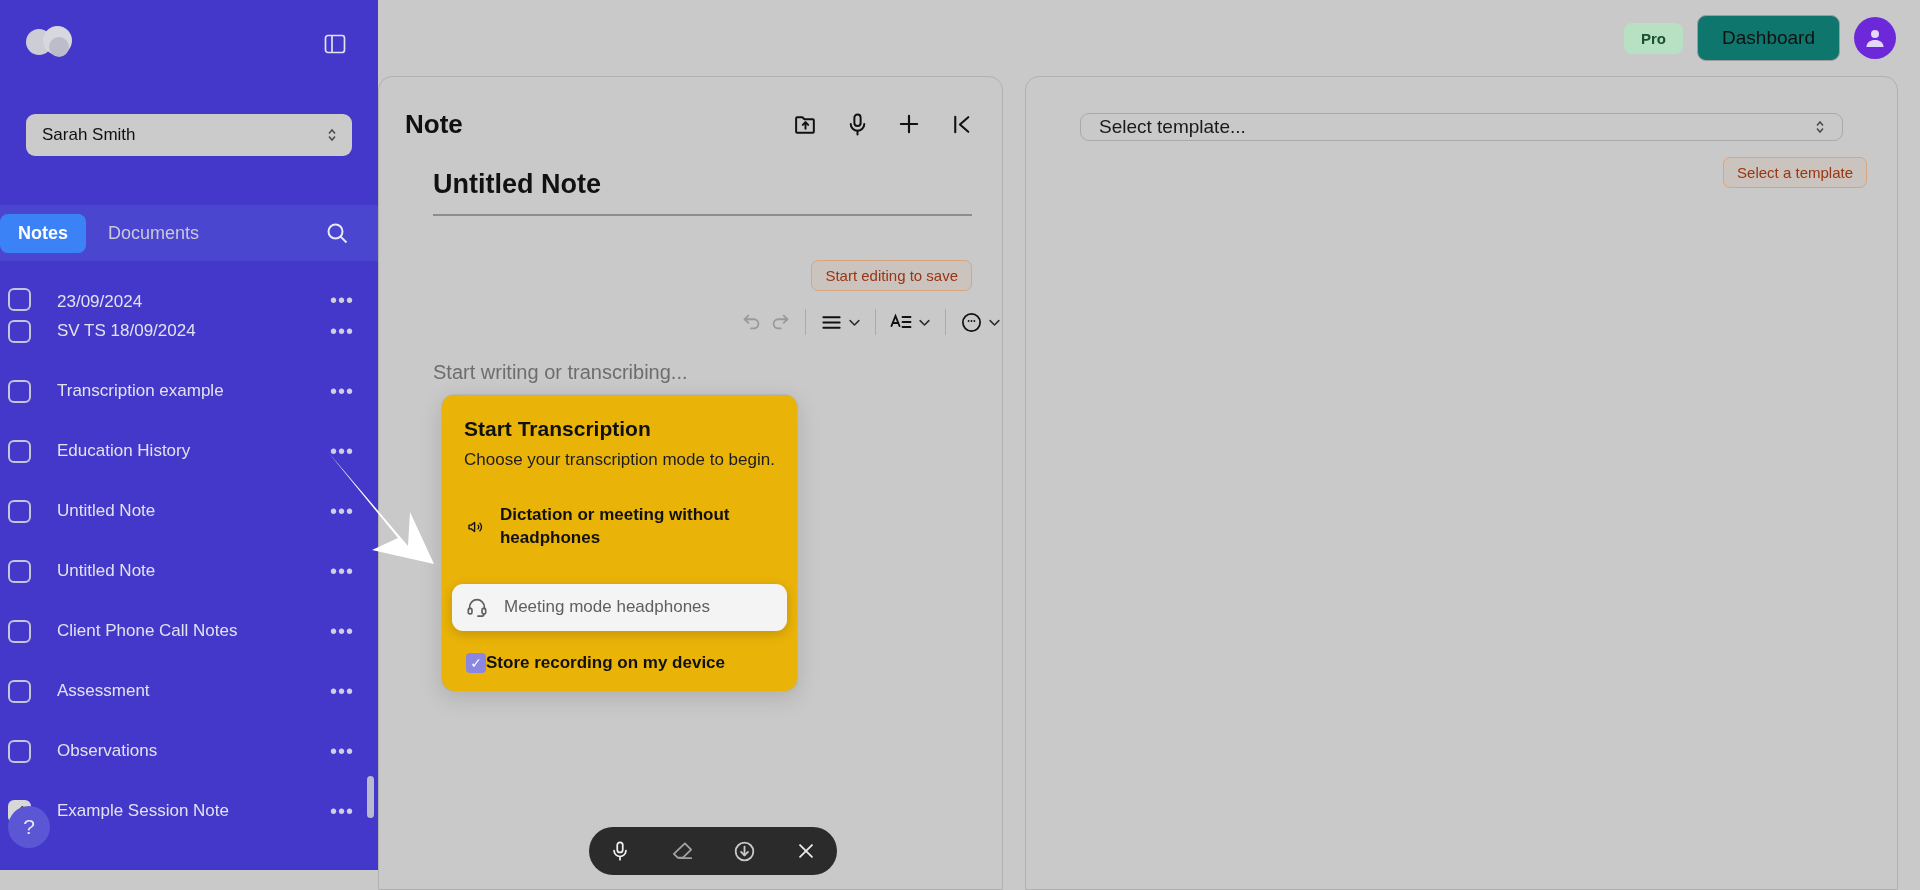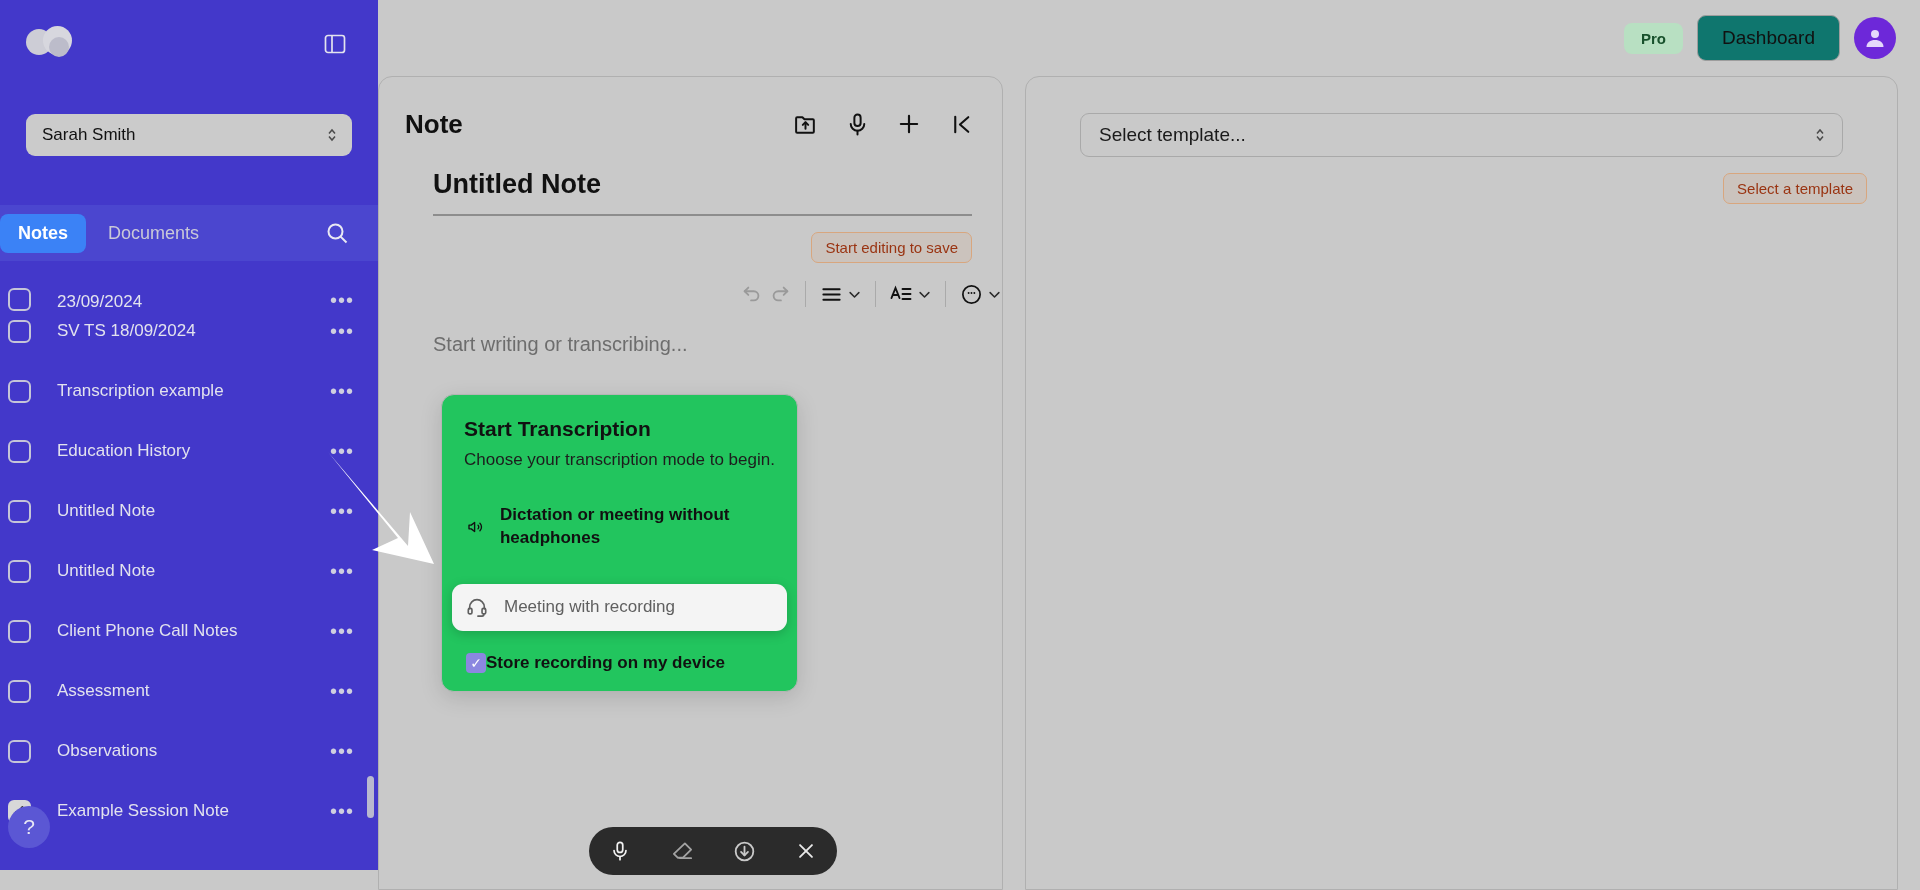--- a/index.html
+++ b/index.html
@@ -103,47 +103,47 @@
   .panel-doc { flex: 1; }
   .panel-head { display: flex; align-items: center; padding: 22px 26px 0 26px; height: 72px; }
   .panel-title { font-size: 26px; font-weight: 700; color: #101010; }
   .panel-actions { margin-left: auto; display: flex; align-items: center; gap: 22px; }
   .ibtn { width: 30px; height: 30px; display: flex; align-items: center; justify-content: center; cursor: pointer; }
 
   .note-title-wrap { padding: 20px 30px 0 54px; }
   .note-title { font-size: 27px; font-weight: 700; color: #111; padding-bottom: 14px; }
   .note-title-rule { height: 2px; background: #8d8d8d; }
 
-  .save-hint-row { display: flex; justify-content: flex-end; padding: 16px 30px 0 0; }
+  .save-hint-row { display: flex; justify-content: flex-end; padding: 16px 30px 0 0; margin-top: 28px; }
   .save-hint {
     border: 1px solid #d8a67e; background: #cbc3bd; color: #9a3412;
     font-size: 15px; padding: 6px 13px; border-radius: 7px; cursor: pointer;
   }
   .doc-hint-row { display: flex; justify-content: flex-end; padding: 16px 30px 0 0; }
 
   .editor-toolbar { display: flex; align-items: center; gap: 3px; padding: 14px 0 0 360px; }
   .panel-doc .editor-toolbar { padding-left: 1010px; }
   .tb-btn { width: 36px; height: 34px; display:flex; align-items:center; justify-content:center; cursor: pointer; }
   .tb-sep { width: 1px; height: 26px; background: #aaaaaa; margin: 0 10px; }
   .tb-caret { width: 22px; height: 34px; display:flex; align-items:center; justify-content:center; cursor: pointer; }
 
   .editor-placeholder { padding: 22px 30px 0 54px; font-size: 20px; color: #6d6d6d; }
 
   
   .tmpl-select {
-    margin: 36px 54px 0 54px; height: 44px; background: #c9c9c9;
+    margin: 36px 54px 0 54px; height: 28px; background: #c9c9c9;
     border: 1px solid #a9a9a9; border-radius: 9px; display: flex; align-items: center;
     justify-content: space-between; padding: 0 16px 0 18px; cursor: pointer;
   }
   .tmpl-select span.lbl { font-size: 19px; color: #1a1a1a; }
 
   
   .tx-dialog {
     position: absolute; left: 62px; top: 317px; width: 357px;
-    background: #22c55e; border: 1px solid #b5b5b5; border-radius: 13px;
+    background: #eab308; border: 1px solid #b5b5b5; border-radius: 13px;
     padding: 22px 0 18px 0; box-shadow: 0 6px 22px rgba(0,0,0,0.13); z-index: 20;
   }
   .tx-h { font-size: 21px; font-weight: 700; color: #111; padding: 0 22px; }
   .tx-sub { font-size: 17px; color: #1d1d1d; padding: 9px 22px 0 22px; }
   .tx-opt {
     display: flex; align-items: center; gap: 16px; margin: 22px 10px 0 10px;
     padding: 12px 14px; border-radius: 11px; cursor: pointer;
   }
   .tx-opt .txt { font-size: 17px; font-weight: 700; color: #111; line-height: 1.35; }
   .tx-opt.sel { background: #f4f4f4; box-shadow: 0 3px 12px rgba(0,0,0,0.18); }
@@ -393,21 +393,21 @@
             <span class="txt">Dictation or meeting without headphones</span>
           </div>
 
           <div class="tx-opt sel">
             <svg width="22" height="22" viewBox="0 0 24 24" fill="none" stroke="#5f5f5f" stroke-width="1.8" stroke-linecap="round" stroke-linejoin="round">
               <path d="M4 14v-2a8 8 0 0 1 16 0v2"></path>
               <rect x="2.5" y="13.5" width="4" height="6" rx="1.6"></rect>
               <rect x="17.5" y="13.5" width="4" height="6" rx="1.6"></rect>
               <path d="M19.5 19.5v.5a2 2 0 0 1-2 2H13"></path>
             </svg>
-            <span class="txt">Meeting with recording</span>
+            <span class="txt">Meeting mode headphones</span>
           </div>
 
           <div class="tx-check-row">
             <span class="tx-check"></span>
             <span class="tx-check-label">Store recording on my device</span>
           </div>
         </div>
 
         <div class="rec-toolbar">
           <div class="rec-btn">

